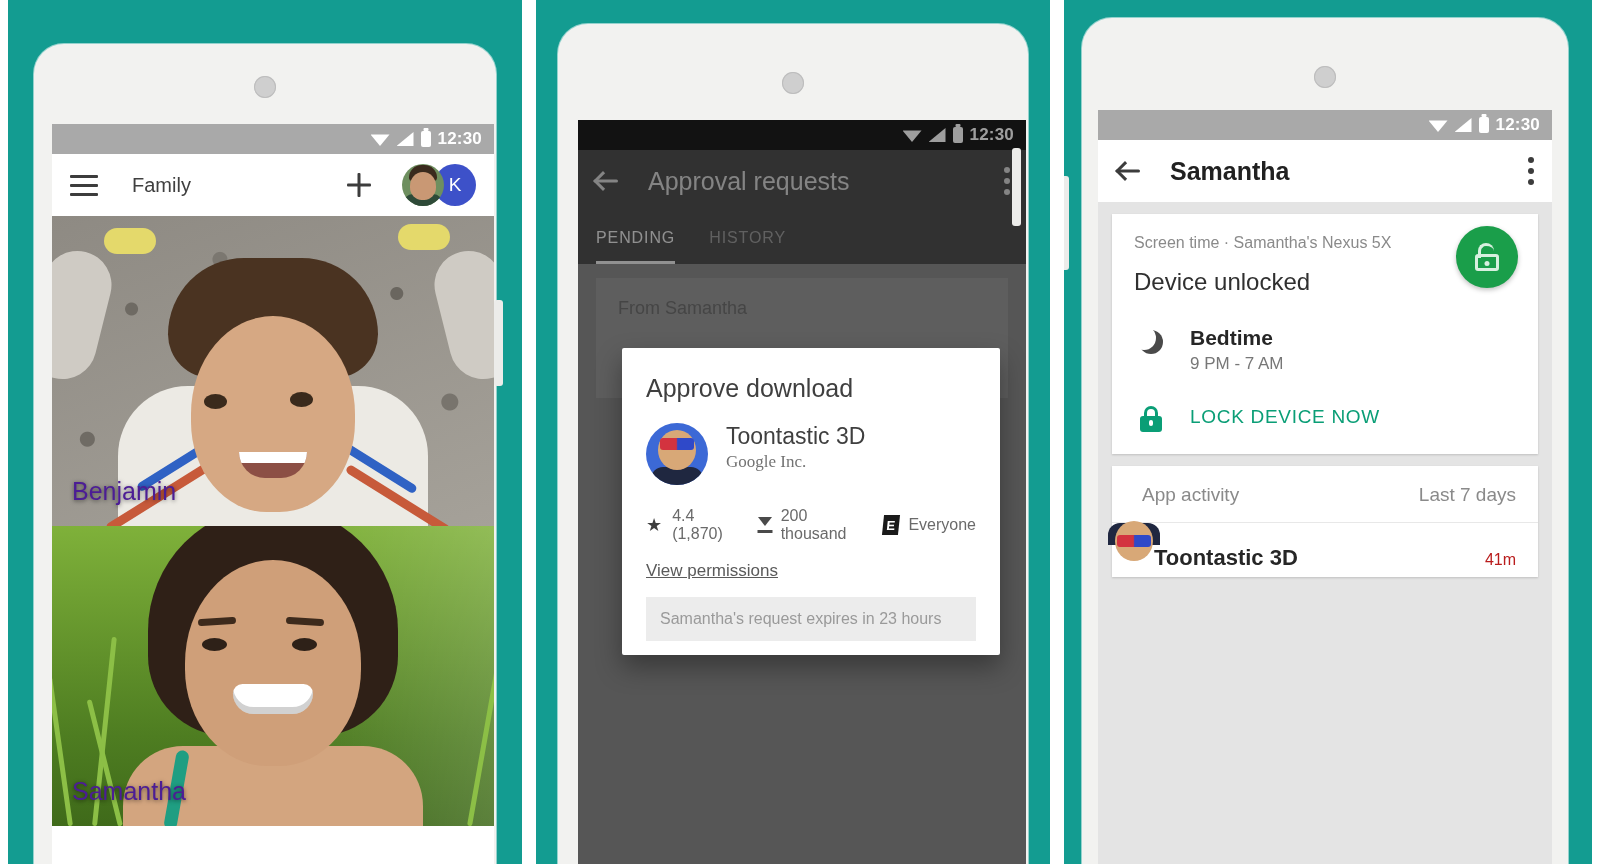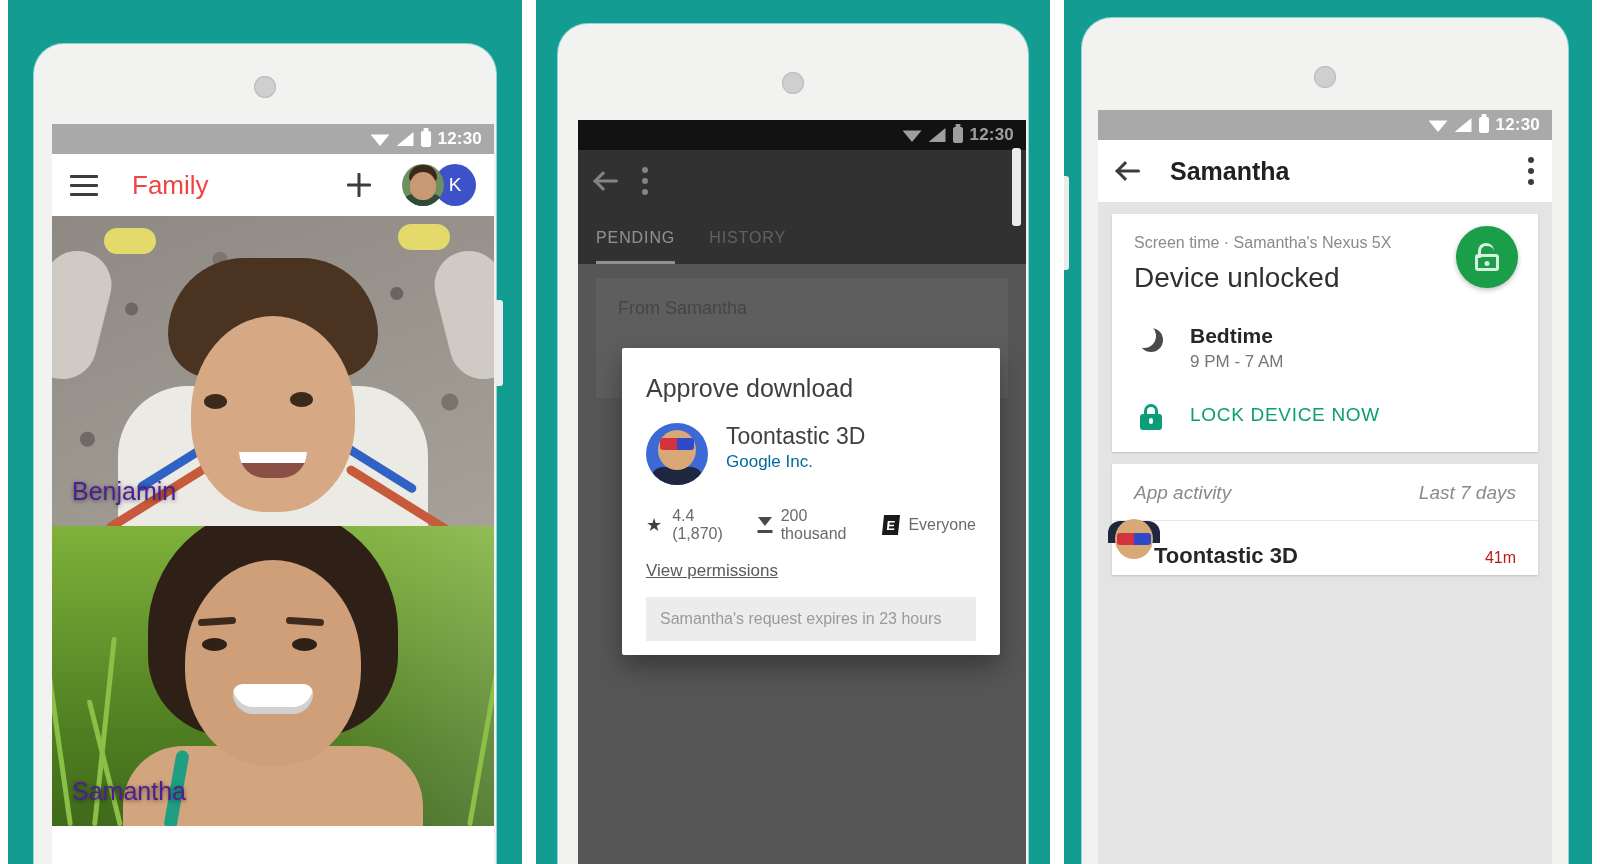--- a/index.html
+++ b/index.html
@@ -63,21 +63,21 @@
   }
 
   
   #p1-screen { left: 0; top: 0; width: 100%; height: 100%; }
   .p1-toolbar {
     height: 62px; background: #fff; display: flex; align-items: center;
     padding: 0 18px; gap: 20px;
   }
   .hamburger { width: 28px; display: flex; flex-direction: column; gap: 6px; cursor: pointer; }
   .hamburger i { display: block; height: 3px; background: #3c3c3c; border-radius: 1px; }
-  .p1-title { font-size: 26px; color: #ef4444; flex: 1; margin-left: 14px; }
+  .p1-title { font-size: 20px; color: #404040; flex: 1; margin-left: 14px; }
   .plus {
     width: 30px; height: 30px; position: relative; cursor: pointer;
   }
   .plus::before, .plus::after {
     content: ""; position: absolute; background: #3c3c3c; border-radius: 1px;
     left: 50%; top: 50%;
   }
   .plus::before { width: 24px; height: 3px;  transform: translate(-50%,-50%); }
   .plus::after  { width: 3px;  height: 24px; transform: translate(-50%,-50%); }
   .avatars { position: relative; width: 74px; height: 42px; margin-left: 8px; }
@@ -214,21 +214,21 @@
   .toon-glass {
     position:absolute; left:50%; top:34%; transform:translate(-50%,-50%);
     width:34px; height:12px; border-radius:3px;
     background: linear-gradient(90deg,#d3333f 0 48%, #2f49c9 52% 100%);
   }
   .toon-body {
     position:absolute; left:50%; bottom:-4px; transform:translateX(-50%);
     width:52px; height:22px; border-radius:12px 12px 0 0; background:#1f2740;
   }
   .dlg-app-name { font-size: 23px; color: #3f3f3f; line-height: 1.15; }
-  .dlg-app-dev  { font-size: 17px; color: #0369a1; margin-top: 3px; }
+  .dlg-app-dev  { font-size: 17px; color: #737373; margin-top: 3px; font-family: Liberation Serif, serif; }
   .dlg-meta { display: flex; align-items: center; gap: 10px; margin: 22px 0 0 0; font-size: 16px; color: #6a6a6a; }
   .dlg-meta .gap { width: 12px; }
   .star { color: #3f3f3f; font-size: 18px; }
   .dl-icon { width: 15px; height: 16px; position: relative; }
   .dl-icon::before {
     content:""; position:absolute; left:50%; top:0; transform:translateX(-50%);
     width:0;height:0; border-left:7px solid transparent; border-right:7px solid transparent;
     border-top:9px solid #4a4a4a;
   }
   .dl-icon::after {
@@ -252,21 +252,21 @@
   #p3-screen { left: 0; top: 0; width: 100%; height: 100%; background: #e4e4e4; }
   .p3-appbar { background: #fff; height: 62px; display:flex; align-items:center; padding: 0 18px; gap: 22px; }
   .arrow-back.dark::before, .arrow-back.dark::after { border-color:#3c3c3c; background-color:#3c3c3c; }
   .arrow-back.dark::before { background:#3c3c3c; }
   .arrow-back.dark::after  { border-left:3px solid #3c3c3c; border-bottom:3px solid #3c3c3c; background:none; }
   .p3-title { font-size: 25px; color: #212121; font-weight: bold; flex: 1; margin-left: 6px; }
   .kebab.dark i { background:#3c3c3c; }
   .card { background:#fff; margin: 12px 14px 0 14px; box-shadow: 0 1px 2px rgba(0,0,0,.16); }
   .card-pad { padding: 20px 22px 16px 22px; position: relative; }
   .scr-sub { font-size: 16px; color: #8a8a8a; }
-  .scr-head { font-size: 28px; color: #303030; margin-top: 10px; }
+  .scr-head { font-size: 24px; color: #303030; margin-top: 16px; }
   .fab {
     position:absolute; right: 20px; top: 12px; width: 62px; height: 62px;
     border-radius: 50%; background: #1a9e4a; display:flex; align-items:center; justify-content:center;
     box-shadow: 0 2px 5px rgba(0,0,0,.25); cursor: pointer;
   }
   .unlock { width: 24px; height: 28px; position: relative; }
   .unlock .body { position:absolute; bottom:0; left:0; width:24px; height:17px; border:3px solid #d7f0df; border-radius:3px; }
   .unlock .body::after{ content:""; position:absolute; left:50%; top:4px; transform:translateX(-50%); width:5px;height:5px;border-radius:50%;background:#d7f0df;}
   .unlock .shackle{ position:absolute; top:0; left:3px; width:16px; height:15px; border:3px solid #d7f0df; border-bottom:none; border-radius:9px 9px 0 0; border-right:none; }
   .row { display:flex; align-items:flex-start; gap: 22px; padding: 14px 22px; }
@@ -277,21 +277,21 @@
   .timer::before{ content:""; position:absolute; left:50%; top:-7px; transform:translateX(-50%); width:10px;height:4px;background:#4a4a4a;border-radius:1px;}
   .timer::after { content:""; position:absolute; left:50%; top:3px; width:2px;height:8px;background:#4a4a4a; transform:translateX(-50%);}
   .row-title { font-size: 21px; color: #262626; font-weight: bold; }
   .row-sub   { font-size: 17px; color: #777; margin-top: 4px; }
   .lock-row { display:flex; align-items:center; gap: 22px; padding: 14px 22px 22px 22px; cursor:pointer; }
   .lock { width:22px; height:26px; position:relative; }
   .lock .body { position:absolute; bottom:0; left:0; width:22px; height:16px; background:#0a9e76; border-radius:3px; }
   .lock .body::after{ content:""; position:absolute; left:50%; top:4px; transform:translateX(-50%); width:4px;height:6px;border-radius:2px;background:#fff;}
   .lock .shackle { position:absolute; top:0; left:4px; width:14px; height:13px; border:3px solid #0a9e76; border-bottom:none; border-radius:8px 8px 0 0; }
   .lock-label { font-size: 19px; letter-spacing: .7px; color: #0a9e76; }
-  .act-head { display:flex; justify-content:space-between; align-items:center; padding: 18px 22px 16px 22px; border-bottom: 1px solid #e8e8e8; font-style: italic; }
+  .act-head { display:flex; justify-content:space-between; align-items:center; padding: 18px 22px 16px 30px; border-bottom: 1px solid #e8e8e8; }
   .act-title { font-size: 19px; color: #8a8a8a; }
   .act-range { font-size: 19px; color: #8a8a8a; }
   .app-row { display:flex; align-items:flex-start; gap: 20px; padding: 18px 22px 6px 22px; }
   .app-row .icon-wrap { flex:none; }
   .app-body { flex: 1; padding-top: 4px; }
   .app-row-top { display:flex; justify-content:space-between; align-items:baseline; }
   .app-name { font-size: 22px; color: #262626; font-weight: bold; }
   .app-time { font-size: 16px; color: #b91c1c; }
   .bar-track { margin-top: 13px; height: 9px; border-radius: 5px; background: transparent; }
   .bar-fill  { height: 9px; border-radius: 5px; background: #aebcc4; }
@@ -393,20 +393,21 @@
           <div class="statusbar sb-black">
             <span class="ic ic-wifi"></span>
             <span class="ic ic-sig"></span>
             <span class="ic ic-bat"></span>
             <span>12:30</span>
           </div>
 
           <div class="p2-appbar">
             <div class="p2-bar-row">
               <span class="arrow-back"></span>
+              <span class="p2-title">Approval requests</span>
               <span class="kebab">
                   <i></i>
                   <i></i>
                   <i></i>
                 </span>
             </div>
             <div class="p2-tabs">
               <span class="p2-tab active">PENDING</span>
               <span class="p2-tab">HISTORY</span>
             </div>

